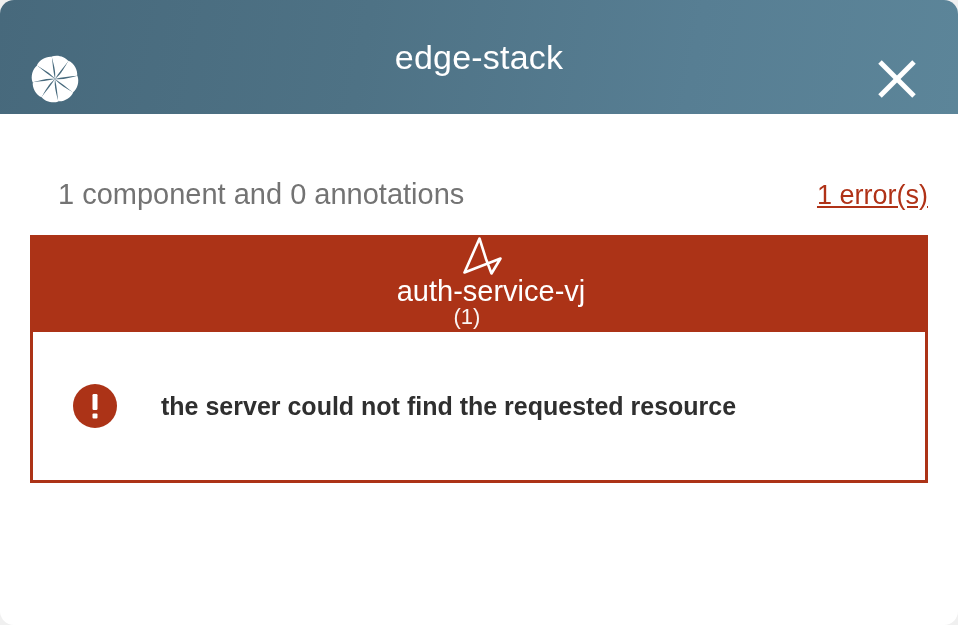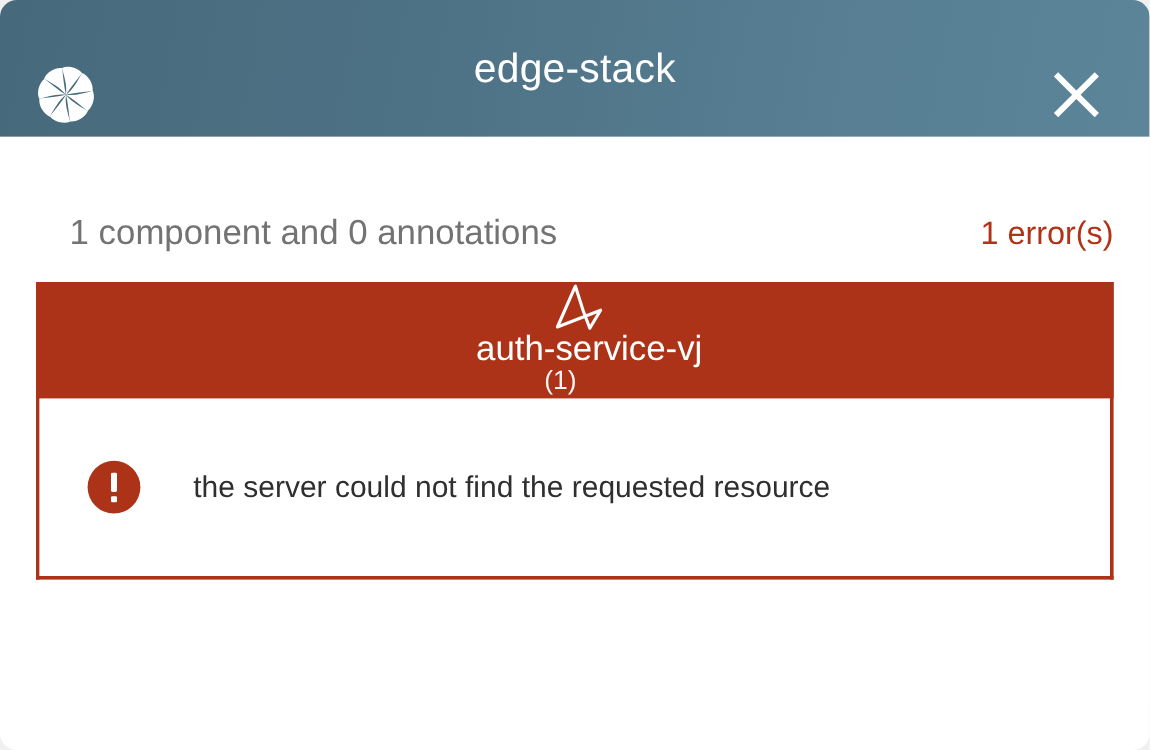--- a/index.html
+++ b/index.html
@@ -88,20 +88,21 @@
     font-size: 29px;
     font-weight: 400;
     line-height: 1;
     margin-left: 28px;
   }
   .error-count {
     color: #b03217;
     font-size: 27px;
     font-weight: 400;
     line-height: 1;
+    text-decoration: underline;
   }
 
   
   .component-card {
     margin-top: 26px;
     border: 3px solid #ac3317;
     border-top: none;
     background: #ffffff;
     box-sizing: border-box;
   }
@@ -179,21 +180,21 @@
     display: flex;
     align-items: center;
     justify-content: center;
   }
   .alert-icon svg { display: block; }
 
   .error-message {
     margin-left: 44px;
     color: #2f2f2f;
     font-size: 25px;
-    font-weight: 400;
+    font-weight: 700;
     line-height: 1.2;
   }
 </style>
 </head>
 <body>
 
 <div class="dialog">
 
   <div class="dialog-header">
 

